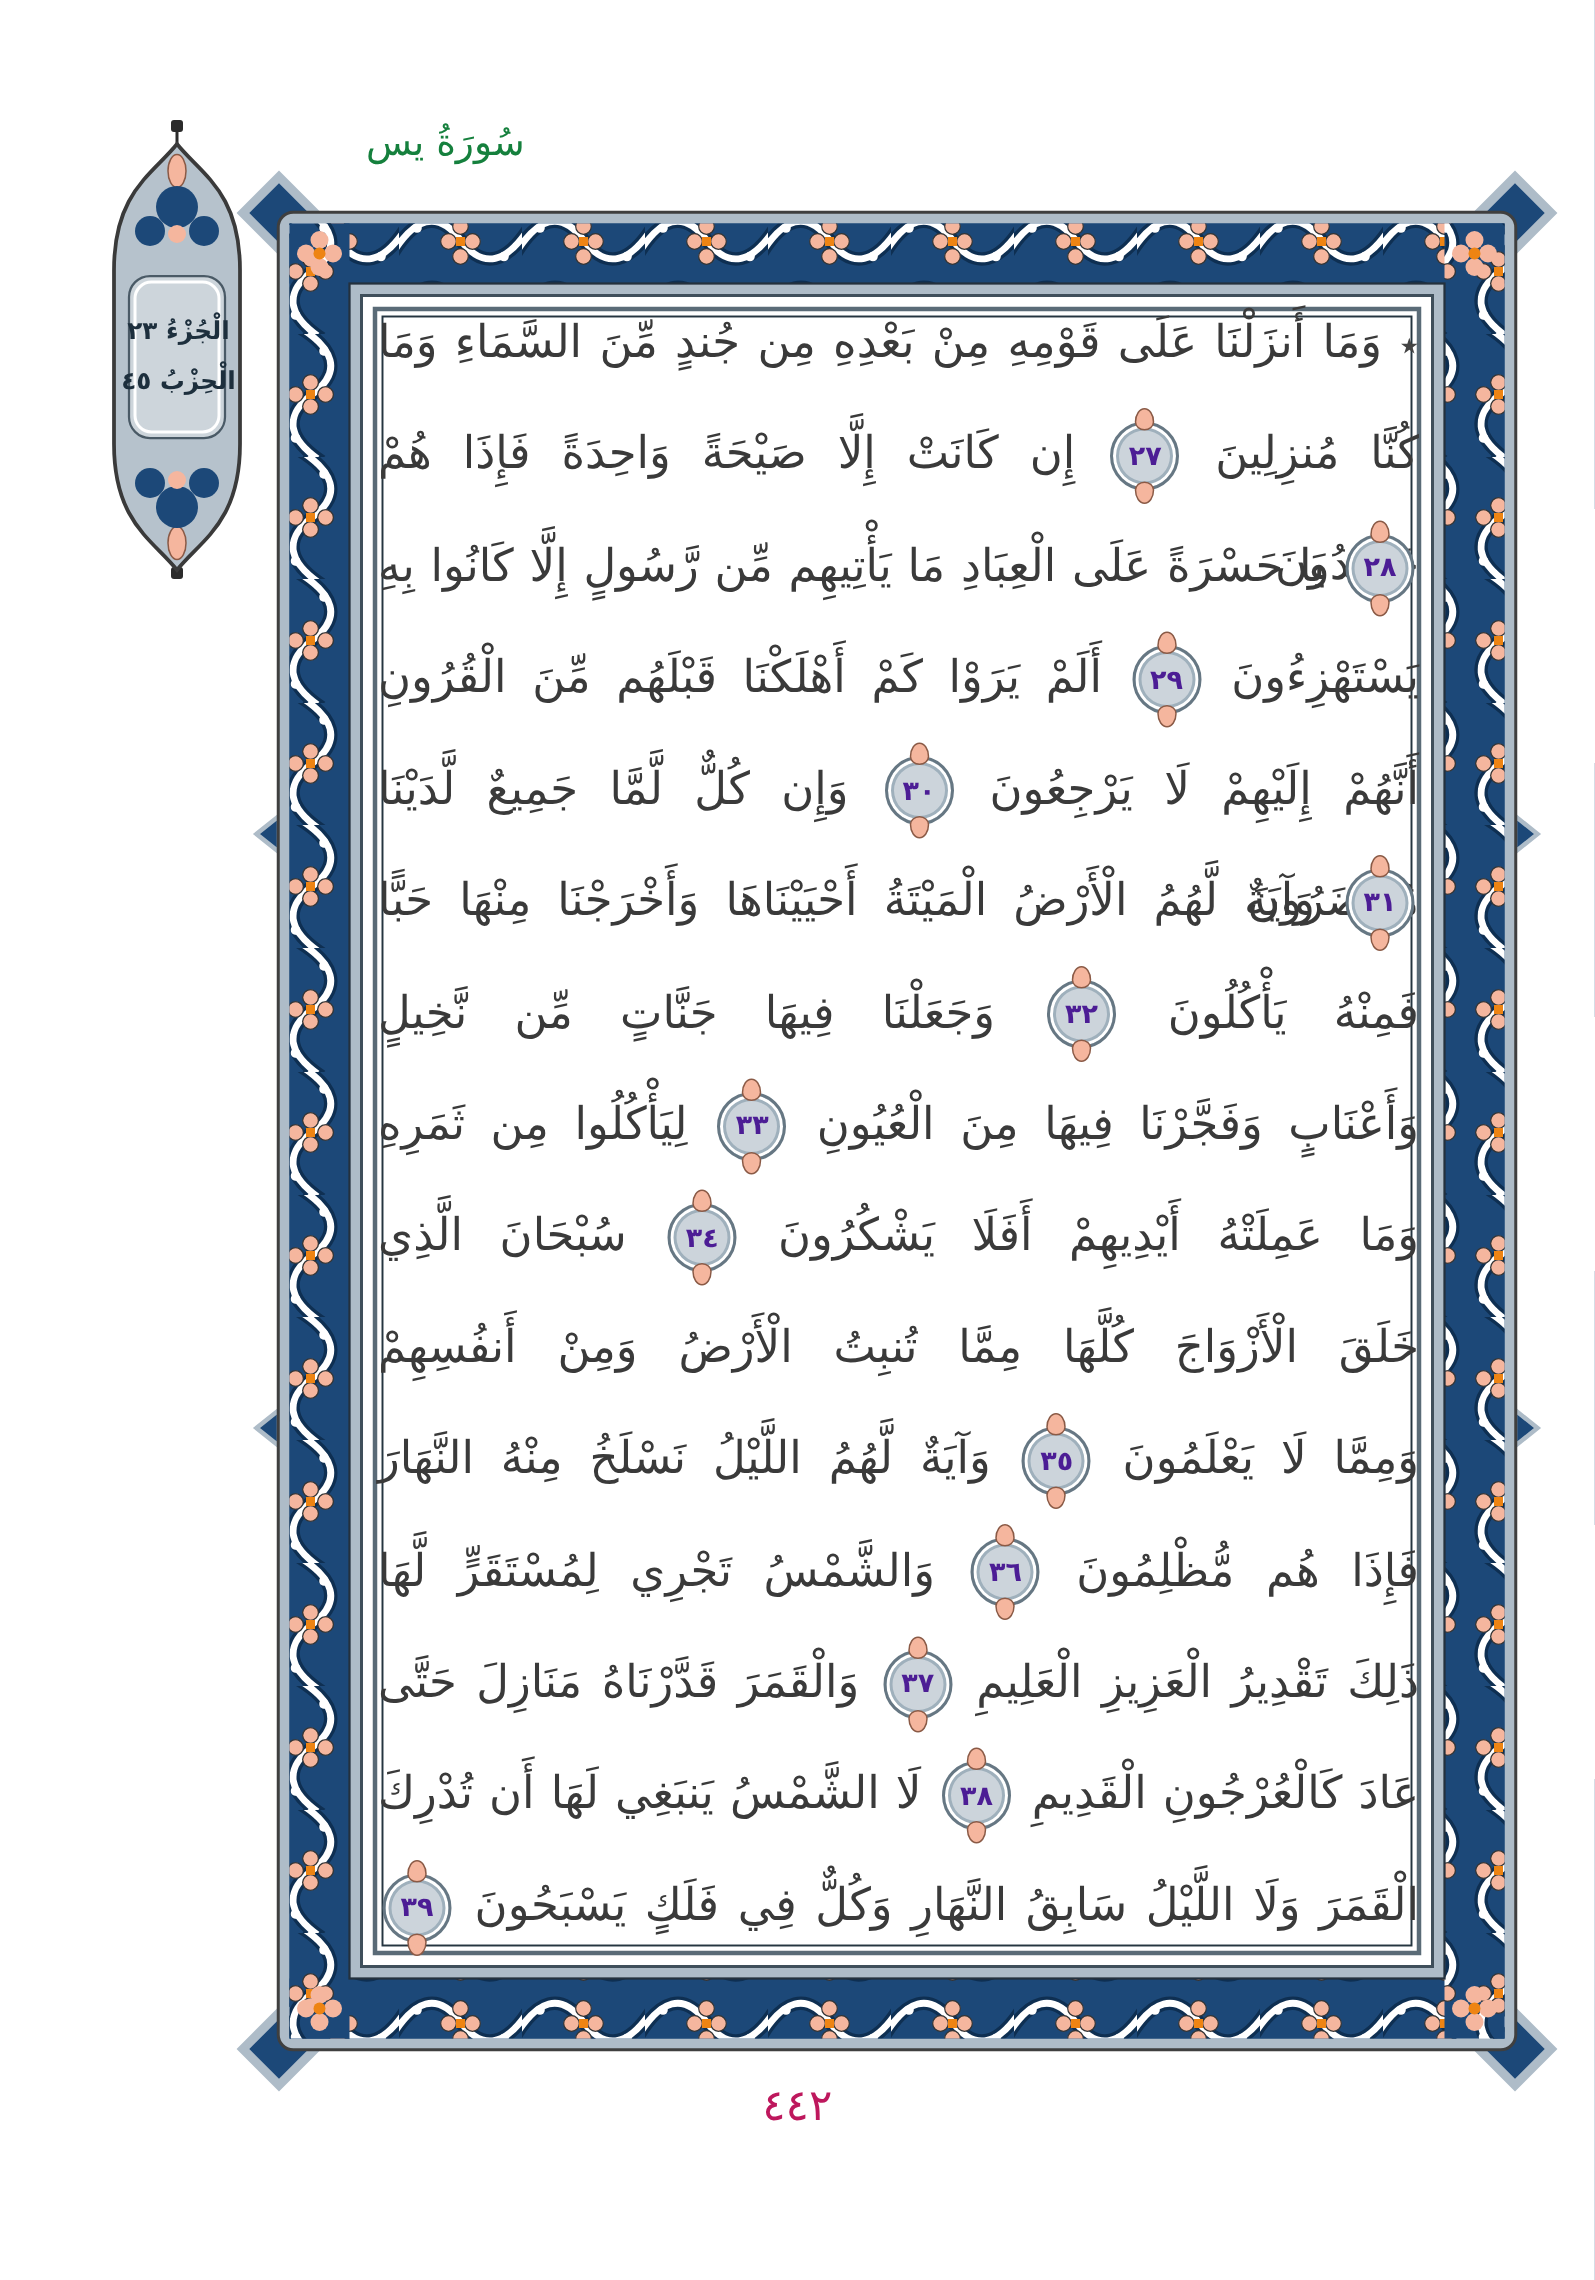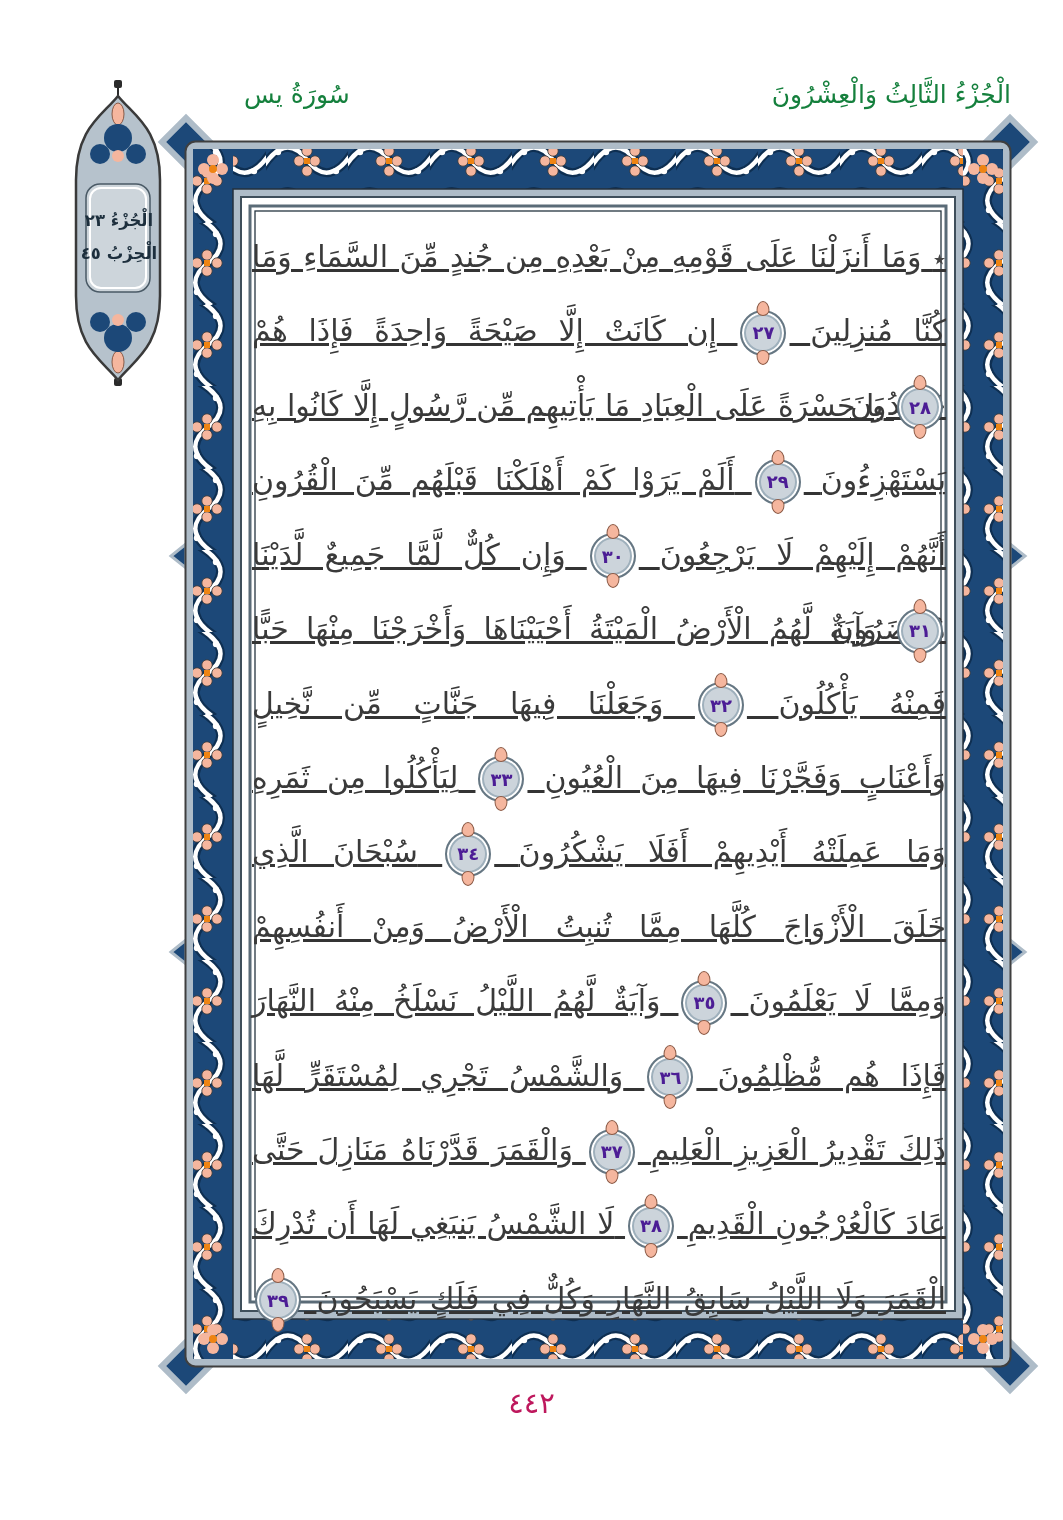--- a/index.html
+++ b/index.html
@@ -14,22 +14,22 @@
   .margin-rule::before,.margin-rule::after{content:"";position:absolute;left:-3px;width:8px;height:8px;
         background:#2b2b2b;border-radius:2px;}
   .margin-rule::before{top:-4px;} .margin-rule::after{bottom:-4px;}
   .medallion{position:absolute;left:62px;top:92px;width:112px;height:292px;}
   .medallion-text{position:absolute;left:74px;top:204px;width:90px;text-align:center;direction:rtl;
         font-size:16.5px;line-height:2.0;color:#1d2f3d;font-weight:bold;}
   
   .frame{position:absolute;left:184px;top:140px;width:828px;height:1228px;}
   .frame svg{overflow:visible;display:block;}
   
-  .quran-text{position:absolute;left:252px;top:220px;width:694px;height:1116px;
-        direction:rtl;display:flex;flex-direction:column;justify-content:space-between;text-decoration:underline;}
+  .quran-text{position:absolute;left:252px;top:192px;width:694px;height:1116px;
+        direction:rtl;display:flex;flex-direction:column;justify-content:space-between;}
   .line{height:74px;line-height:74px;font-size:30px;text-align:justify;text-align-last:justify;
         white-space:normal;overflow:visible;color:#3a3a3a;}
   .star{font-size:24px;color:#444;vertical-align:middle;}
   .ayah{display:inline-flex;align-items:center;justify-content:center;position:relative;
         width:42px;height:42px;border-radius:50%;background:#ccd4db;border:2px solid #667783;
         box-shadow:inset 0 0 0 2px #ffffff, inset 0 0 0 4px #9fb0bc;
         color:#4c1d95;font-size:18px;font-weight:bold;vertical-align:middle;margin:0 3px;
         line-height:normal;}
   .ayah::before,.ayah::after{content:"";position:absolute;left:50%;transform:translateX(-50%);
         width:11px;height:13px;background:#f5b69e;border:1px solid #8a5a46;
@@ -38,21 +38,20 @@
   
   .page-number{position:absolute;top:1386px;left:0;width:100%;text-align:center;
         font-size:29px;color:#be185d;direction:rtl;}
 </style>
 </head>
 <body>
 
 <div class="page">
 
   <div class="hdr hdr-left">سُورَةُ يس</div>
-  <div class="hdr hdr-right">الْجُزْءُ الثَّالِثُ وَالْعِشْرُونَ</div>
 
   <div class="margin-rule"></div>
   <div class="medallion">
     <svg width="112" height="292" viewBox="0 0 112 292">
       <path d="M56,4 C72,24 98,36 98,88 L98,204 C98,256 72,268 56,288 C40,268 14,256 14,204 L14,88 C14,36 40,24 56,4 Z" fill="#b6c2cc" stroke="#3a3a3a" stroke-width="2.5"></path>
       <ellipse cx="56" cy="22" rx="6" ry="11" fill="#f5b69e" stroke="#8a5a46" stroke-width="1"></ellipse>
       <circle cx="56" cy="46" r="14" fill="#1c4878"></circle>
       <circle cx="38" cy="62" r="10" fill="#1c4878"></circle>
       <circle cx="74" cy="62" r="10" fill="#1c4878"></circle>
       <circle cx="56" cy="64" r="6" fill="#f5b69e"></circle>

